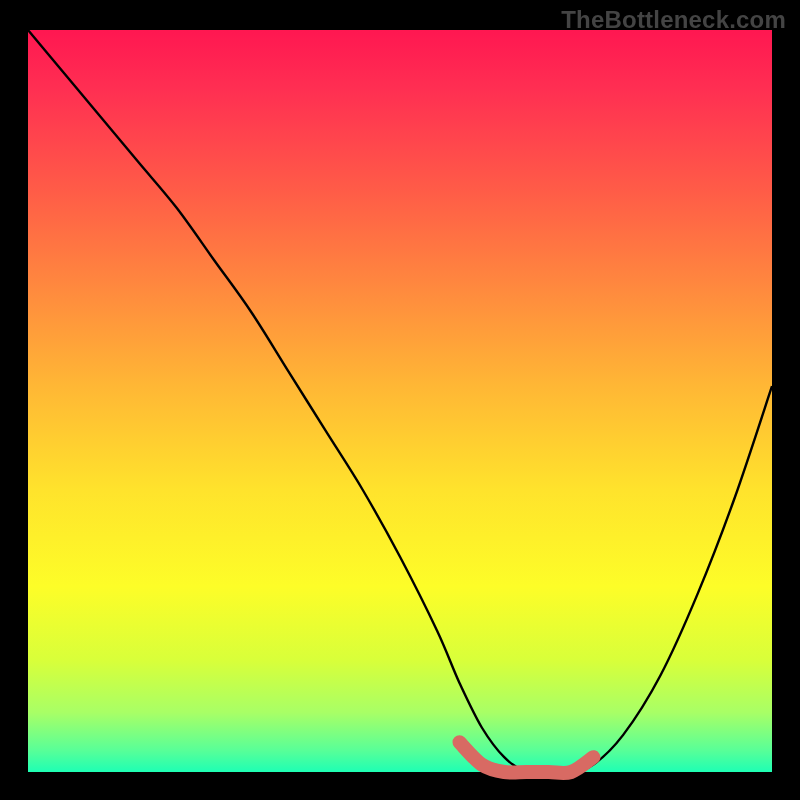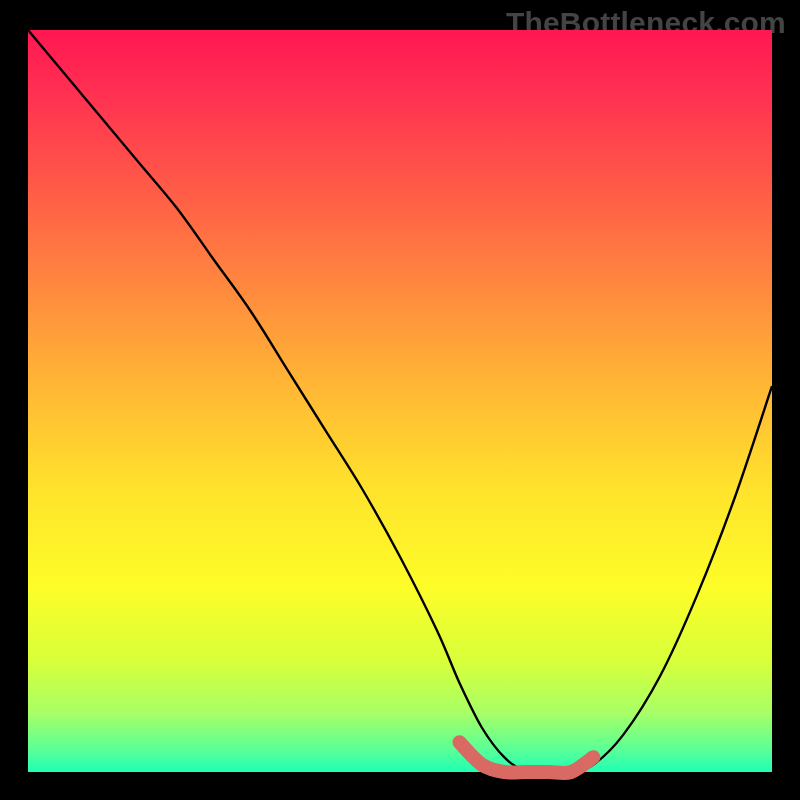--- a/index.html
+++ b/index.html
@@ -15,21 +15,21 @@
     position: relative;
     width: 800px;
     height: 800px;
     background: #000;
   }
   .watermark {
     position: absolute;
     top: 6px;
     right: 14px;
     color: #444;
-    font-size: 30px;
+    font-size: 24px;
     font-weight: 600;
     letter-spacing: 0.2px;
     user-select: none;
   }
   .plot {
     position: absolute;
     left: 28px;
     top: 30px;
     width: 744px;
     height: 742px;

